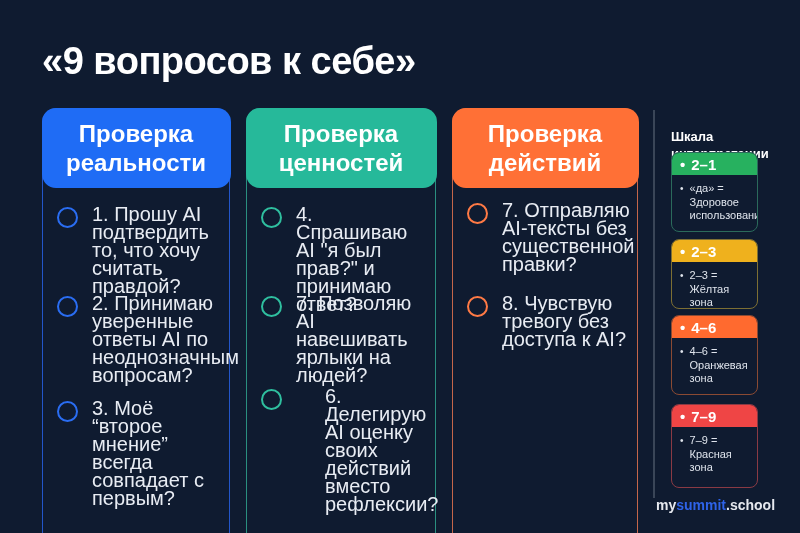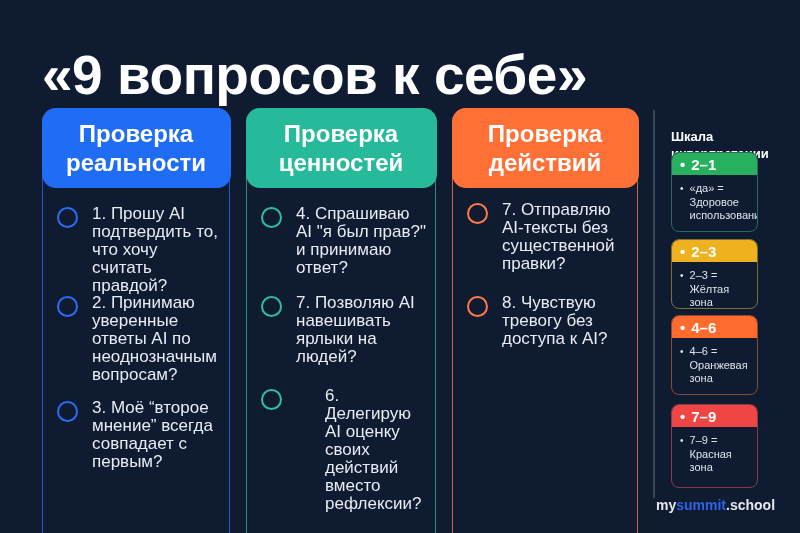--- a/index.html
+++ b/index.html
@@ -5,43 +5,43 @@
   html, body { margin:0; padding:0; }
   body {
     width:800px; height:533px; overflow:hidden;
     background:#0f1b30;
     font-family:"Liberation Sans", "DejaVu Sans", sans-serif;
     color:#ffffff;
     position:relative;
   }
   .title {
     position:absolute; left:42px; top:36px;
-    font-size:55px; font-weight:bold; letter-spacing:-0.5px;
-    color:#ffffff; line-height:50px;margin-top:14px;
+    font-size:38px; font-weight:bold; letter-spacing:-0.5px;
+    color:#ffffff; line-height:50px;
   }
   .card {
     position:absolute; top:108px; height:482px;
     border-radius:14px; box-sizing:border-box;
     border:1.5px solid; background:#0f1b30;padding-left:43px;
   }
   .card-head {
     position:absolute; left:-1.5px; right:-1.5px; top:-1.5px; height:80px;
     border-radius:14px 14px 14px 14px;
     display:flex; align-items:center; justify-content:center; text-align:center;
     font-size:24px; font-weight:bold; line-height:29px; color:#fff;
   }
   .q {
     position:absolute; left:14px; right:8px;
     display:flex; align-items:flex-start;
   }
   .circle {
     width:21px; height:21px; border-radius:50%; box-sizing:border-box;
     border:2.5px solid; flex:0 0 auto; margin-top:2px; margin-right:14px;
   }
-  .qtext { font-size:17px; line-height:18px; color:#e8ecf3; }
+  .qtext { font-size:20px; line-height:18px; color:#e8ecf3; }
   .divider {
     position:absolute; left:653px; top:110px; width:2px; height:388px; background:#3a4658;
   }
   .scale-title {
     position:absolute; left:671px; top:128px;
     font-size:13px; font-weight:bold; line-height:17px; color:#fff;
   }
   .zone {
     position:absolute; left:671px; width:87px; box-sizing:border-box;
     border:1.5px solid; border-radius:8px; background:#0f1b30; overflow:hidden;

